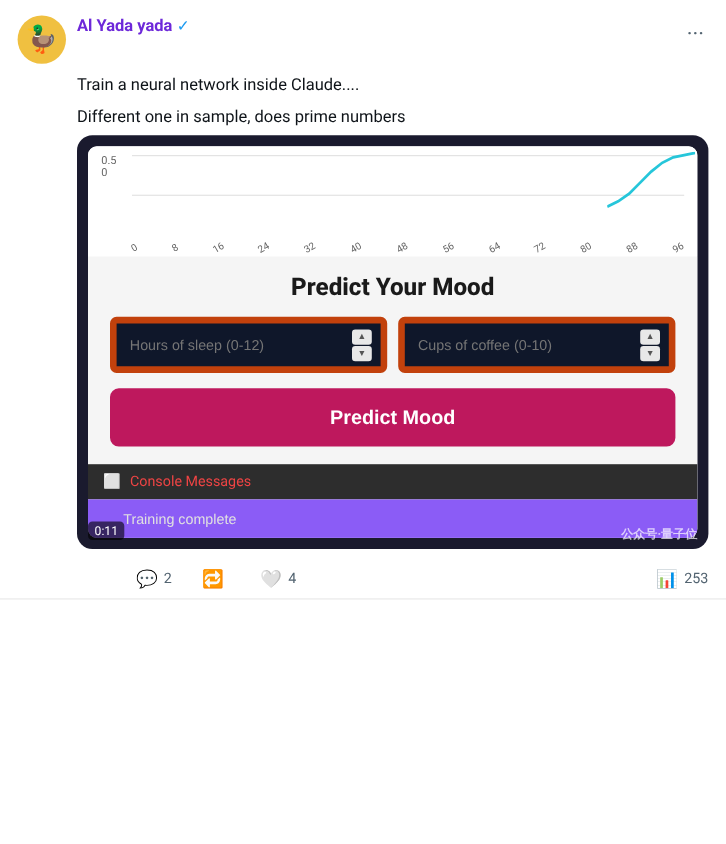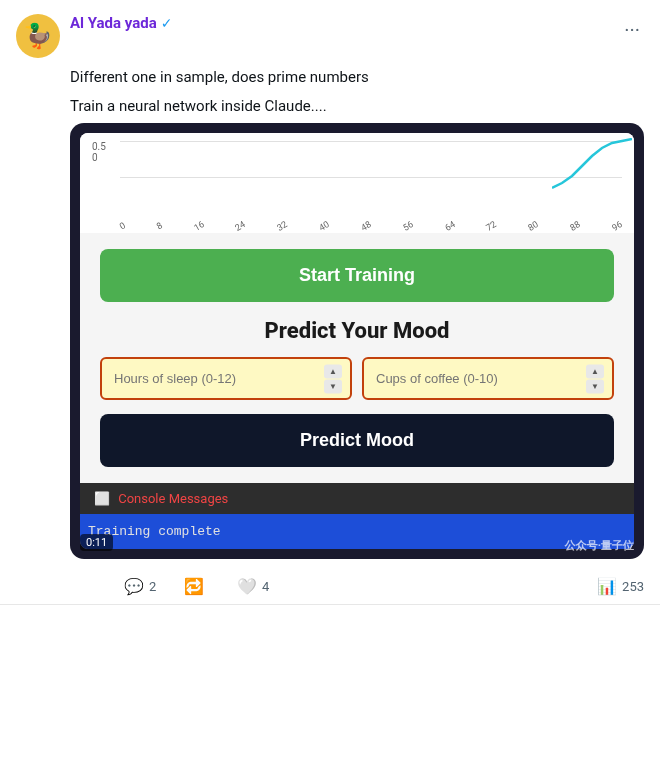--- a/index.html
+++ b/index.html
@@ -194,23 +194,23 @@
 
     .inputs-row {
       display: flex;
       gap: 10px;
       margin-bottom: 14px;
     }
 
     .input-wrapper {
       flex: 1;
       position: relative;
-      border: 2px solid #c2410c;
+      border: 6px solid #c2410c;
       border-radius: 6px;
-      background: #fef9c3;
+      background: #0f172a;
       overflow: hidden;
     }
 
     .input-field {
       width: 100%;
       border: none;
       outline: none;
       padding: 12px 36px 12px 12px;
       font-size: 13px;
       color: #888;
@@ -236,21 +236,21 @@
       display: flex;
       align-items: center;
       justify-content: center;
       font-size: 8px;
       color: #555;
     }
 
     .predict-mood-btn {
       display: block;
       width: 100%;
-      background: #0f172a;
+      background: #be185d;
       color: #fff;
       font-size: 18px;
       font-weight: 600;
       border: none;
       border-radius: 8px;
       padding: 16px;
       cursor: pointer;
       text-align: center;
     }
 
@@ -268,24 +268,24 @@
       font-size: 13px;
     }
 
     .console-label {
       color: #ef4444;
       font-size: 13px;
     }
 
     
     .console-output {
-      background: #1d4ed8;
-      padding: 10px 8px;
+      background: #8b5cf6;
+      padding: 10px 32px;
       color: #e0e0e0;
-      font-family: Liberation Mono, monospace;
+      font-family: Liberation Sans, sans-serif;
       font-size: 13px;
     }
 
     
     .video-timestamp {
       position: absolute;
       bottom: 8px;
       left: 10px;
       background: rgba(0,0,0,0.6);
       color: #fff;
@@ -347,22 +347,22 @@
     <div class="tweet-user-info">
       <div class="user-name-row">
         <span class="display-name">Al Yada yada</span>
         <span class="verified-badge">✓</span>
       </div>
     </div>
     <span class="more-icon">···</span>
   </div>
 
   <div class="tweet-body">
+    <p class="tweet-text">Train a neural network inside Claude....</p>
     <p class="tweet-text">Different one in sample, does prime numbers</p>
-    <p class="tweet-text">Train a neural network inside Claude....</p>
 
     <div class="media-card">
       <div class="media-inner">
 
         <div class="chart-area">
           <div class="chart-y-labels">
             <span class="chart-y-label">0.5</span>
             <span class="chart-y-label">0</span>
           </div>
           <div class="chart-grid">
@@ -384,21 +384,20 @@
             <span class="chart-x-label">56</span>
             <span class="chart-x-label">64</span>
             <span class="chart-x-label">72</span>
             <span class="chart-x-label">80</span>
             <span class="chart-x-label">88</span>
             <span class="chart-x-label">96</span>
           </div>
         </div>
 
         <div class="app-content">
-          <button class="start-training-btn">Start Training</button>
 
           <div class="predict-title">Predict Your Mood</div>
 
           <div class="inputs-row">
             <div class="input-wrapper">
               <input type="number" class="input-field" placeholder="Hours of sleep (0-12)" style="">
               <div class="spinner-icon">
                 <div class="spinner-arrow">▲</div>
                 <div class="spinner-arrow">▼</div>
               </div>

